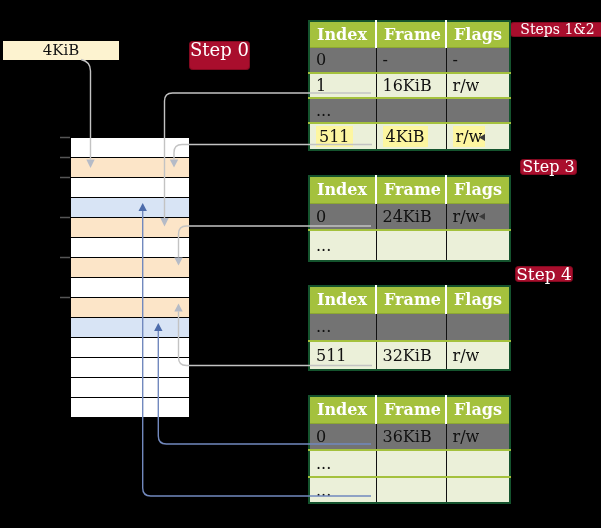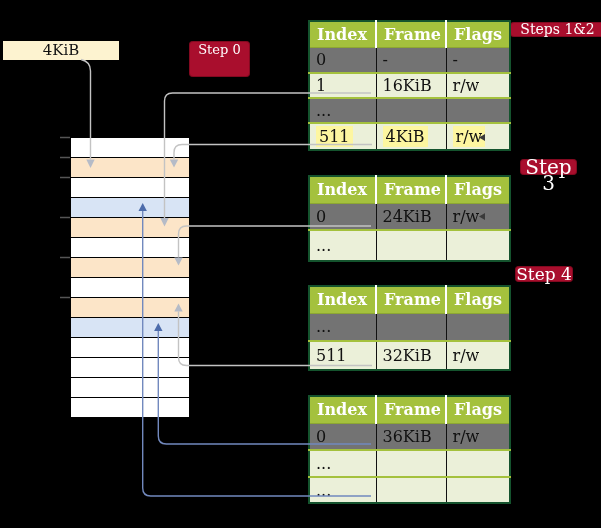--- a/index.html
+++ b/index.html
@@ -6,24 +6,24 @@
   #stage{position:relative;width:601px;height:528px;background:#000;overflow:hidden;
          font-family:"DejaVu Serif","Liberation Serif",serif;}
 
   
   .label-box{position:absolute;left:3px;top:41px;width:116px;height:19px;
              background:#fdf3d0;color:#111;font-size:15px;line-height:19px;text-align:center;}
 
   
   .badge{position:absolute;background:#a90e2d;color:#fff;text-align:center;
          border-radius:4px;box-shadow:inset 0 0 0 1px rgba(60,0,10,.35);}
-  #badge-step0 {left:189px;top:41px;width:61px;height:36px;font-size:13px;line-height:18px;}
+  #badge-step0 {left:189px;top:41px;width:61px;height:29px;font-size:18px;line-height:18px;}
   #badge-steps12{left:510px;top:22px;width:95px;height:15px;font-size:14px;line-height:15px;
                  border-top-right-radius:0;border-bottom-right-radius:0;}
-  #badge-step3 {left:520px;top:159px;width:57px;height:16px;font-size:20px;line-height:16px;}
+  #badge-step3 {left:520px;top:159px;width:57px;height:16px;font-size:16px;line-height:16px;}
   #badge-step4 {left:515px;top:266px;width:58px;height:16px;font-size:17px;line-height:16px;}
 
   
   #memory-column{position:absolute;left:70px;top:137px;width:120px;height:281px;
                  border:1px solid #000;box-sizing:border-box;background:#fff;
                  display:flex;flex-direction:column;}
   .mem-row{flex:1;border-bottom:1px solid #000;}
   .mem-row:last-child{border-bottom:none;}
   .mem-plain{background:#ffffff;}
   .mem-orange{background:#fce5c8;}

